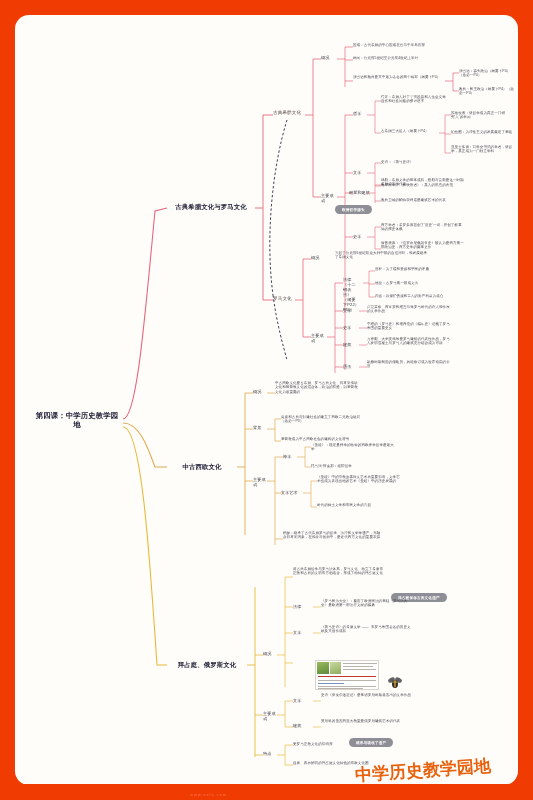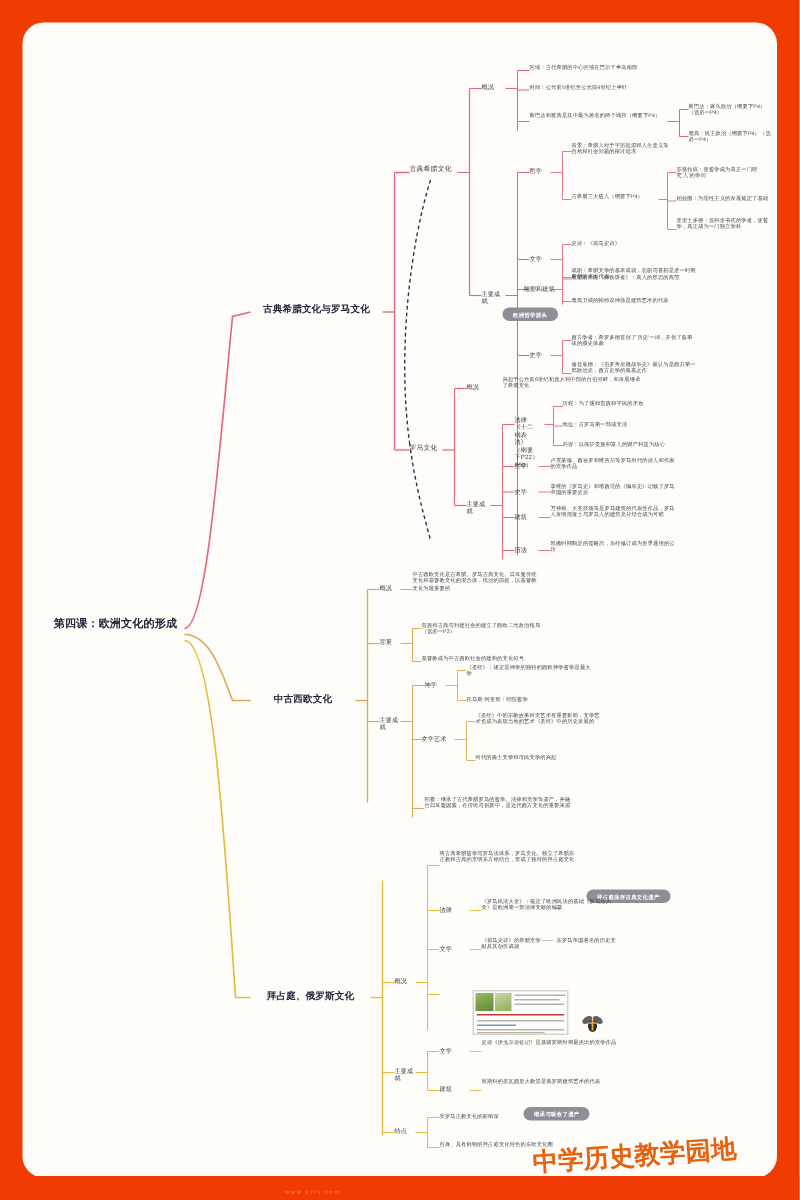--- a/index.html
+++ b/index.html
@@ -250,21 +250,21 @@
     <path d="M270 730 L 270 750" stroke="#e8ba3a" stroke-width="0.7" fill="none"></path>
     <path d="M270 730 L 278 730" stroke="#e8ba3a" stroke-width="0.7" fill="none"></path>
     <path d="M270 750 L 278 750" stroke="#e8ba3a" stroke-width="0.7" fill="none"></path>
 
     <path d="M298 592 L 306 592" stroke="#e8ba3a" stroke-width="0.6" fill="none"></path>
     <path d="M298 618 L 306 618" stroke="#e8ba3a" stroke-width="0.6" fill="none"></path>
     <path d="M298 686 L 306 686" stroke="#e8ba3a" stroke-width="0.6" fill="none"></path>
     <path d="M298 712 L 306 712" stroke="#e8ba3a" stroke-width="0.6" fill="none"></path>
   </svg>
 
-  <div class="node root">第四课：欧洲文化的形成</div>
+  <div class="node root">第四课：中学历史教学园地</div>
 
   <div class="node l1" style="left:152px;top:188px;width:88px;">古典希腊文化与罗马文化</div>
 
   <div class="node l2" style="left:258px;top:95px;width:34px;">古典希腊文化</div>
   <div class="node l2" style="left:258px;top:281px;width:24px;">罗马文化</div>
 
   <div class="node l3" style="left:306px;top:40px;width:16px;">概况</div>
   <div class="node l3" style="left:306px;top:178px;width:16px;">主要成就</div>
 
   <div class="node leaf wide" style="left:338px;top:28px;">区域：古代希腊的中心区域在巴尔干半岛南部</div>

